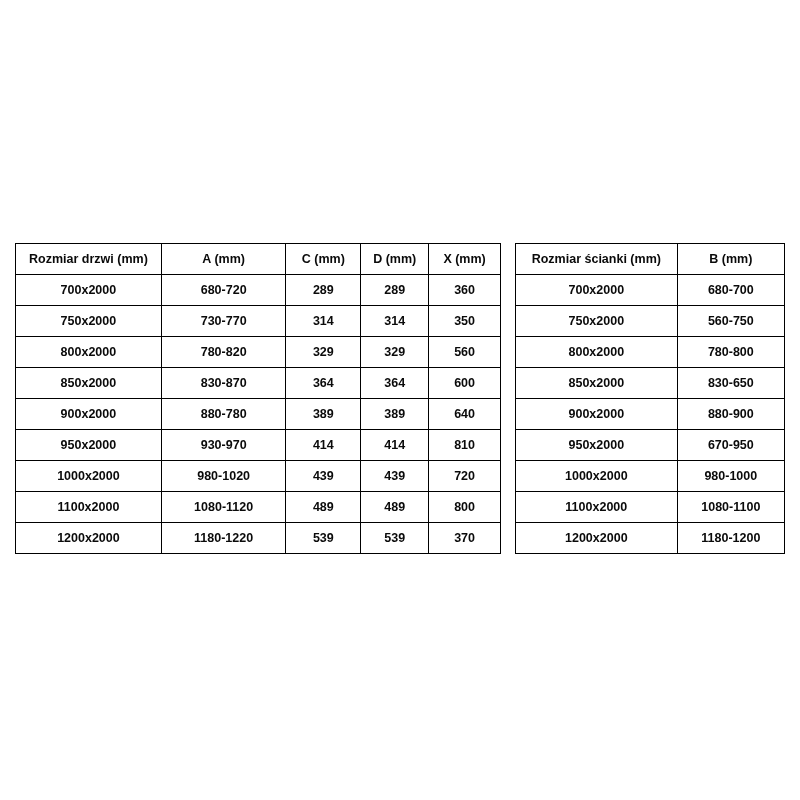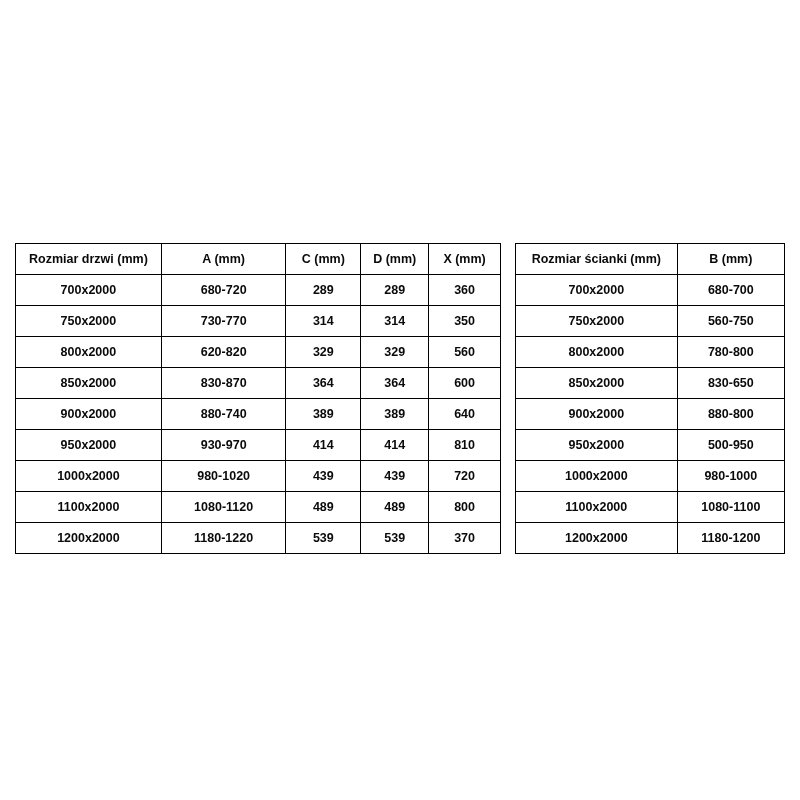--- a/index.html
+++ b/index.html
@@ -96,35 +96,35 @@
           </tr>
           <tr>
             <td>750x2000</td>
             <td>730-770</td>
             <td>314</td>
             <td>314</td>
             <td>350</td>
           </tr>
           <tr>
             <td>800x2000</td>
-            <td>620-820</td>
+            <td>780-820</td>
             <td>329</td>
             <td>329</td>
             <td>560</td>
           </tr>
           <tr>
             <td>850x2000</td>
             <td>830-870</td>
             <td>364</td>
             <td>364</td>
             <td>600</td>
           </tr>
           <tr>
             <td>900x2000</td>
-            <td>880-740</td>
+            <td>880-780</td>
             <td>389</td>
             <td>389</td>
             <td>640</td>
           </tr>
           <tr>
             <td>950x2000</td>
             <td>930-970</td>
             <td>414</td>
             <td>414</td>
             <td>810</td>
@@ -178,25 +178,25 @@
           <tr>
             <td>800x2000</td>
             <td>780-800</td>
           </tr>
           <tr>
             <td>850x2000</td>
             <td>830-650</td>
           </tr>
           <tr>
             <td>900x2000</td>
-            <td>880-800</td>
+            <td>880-900</td>
           </tr>
           <tr>
             <td>950x2000</td>
-            <td>500-950</td>
+            <td>670-950</td>
           </tr>
           <tr>
             <td>1000x2000</td>
             <td>980-1000</td>
           </tr>
           <tr>
             <td>1100x2000</td>
             <td>1080-1100</td>
           </tr>
           <tr>

